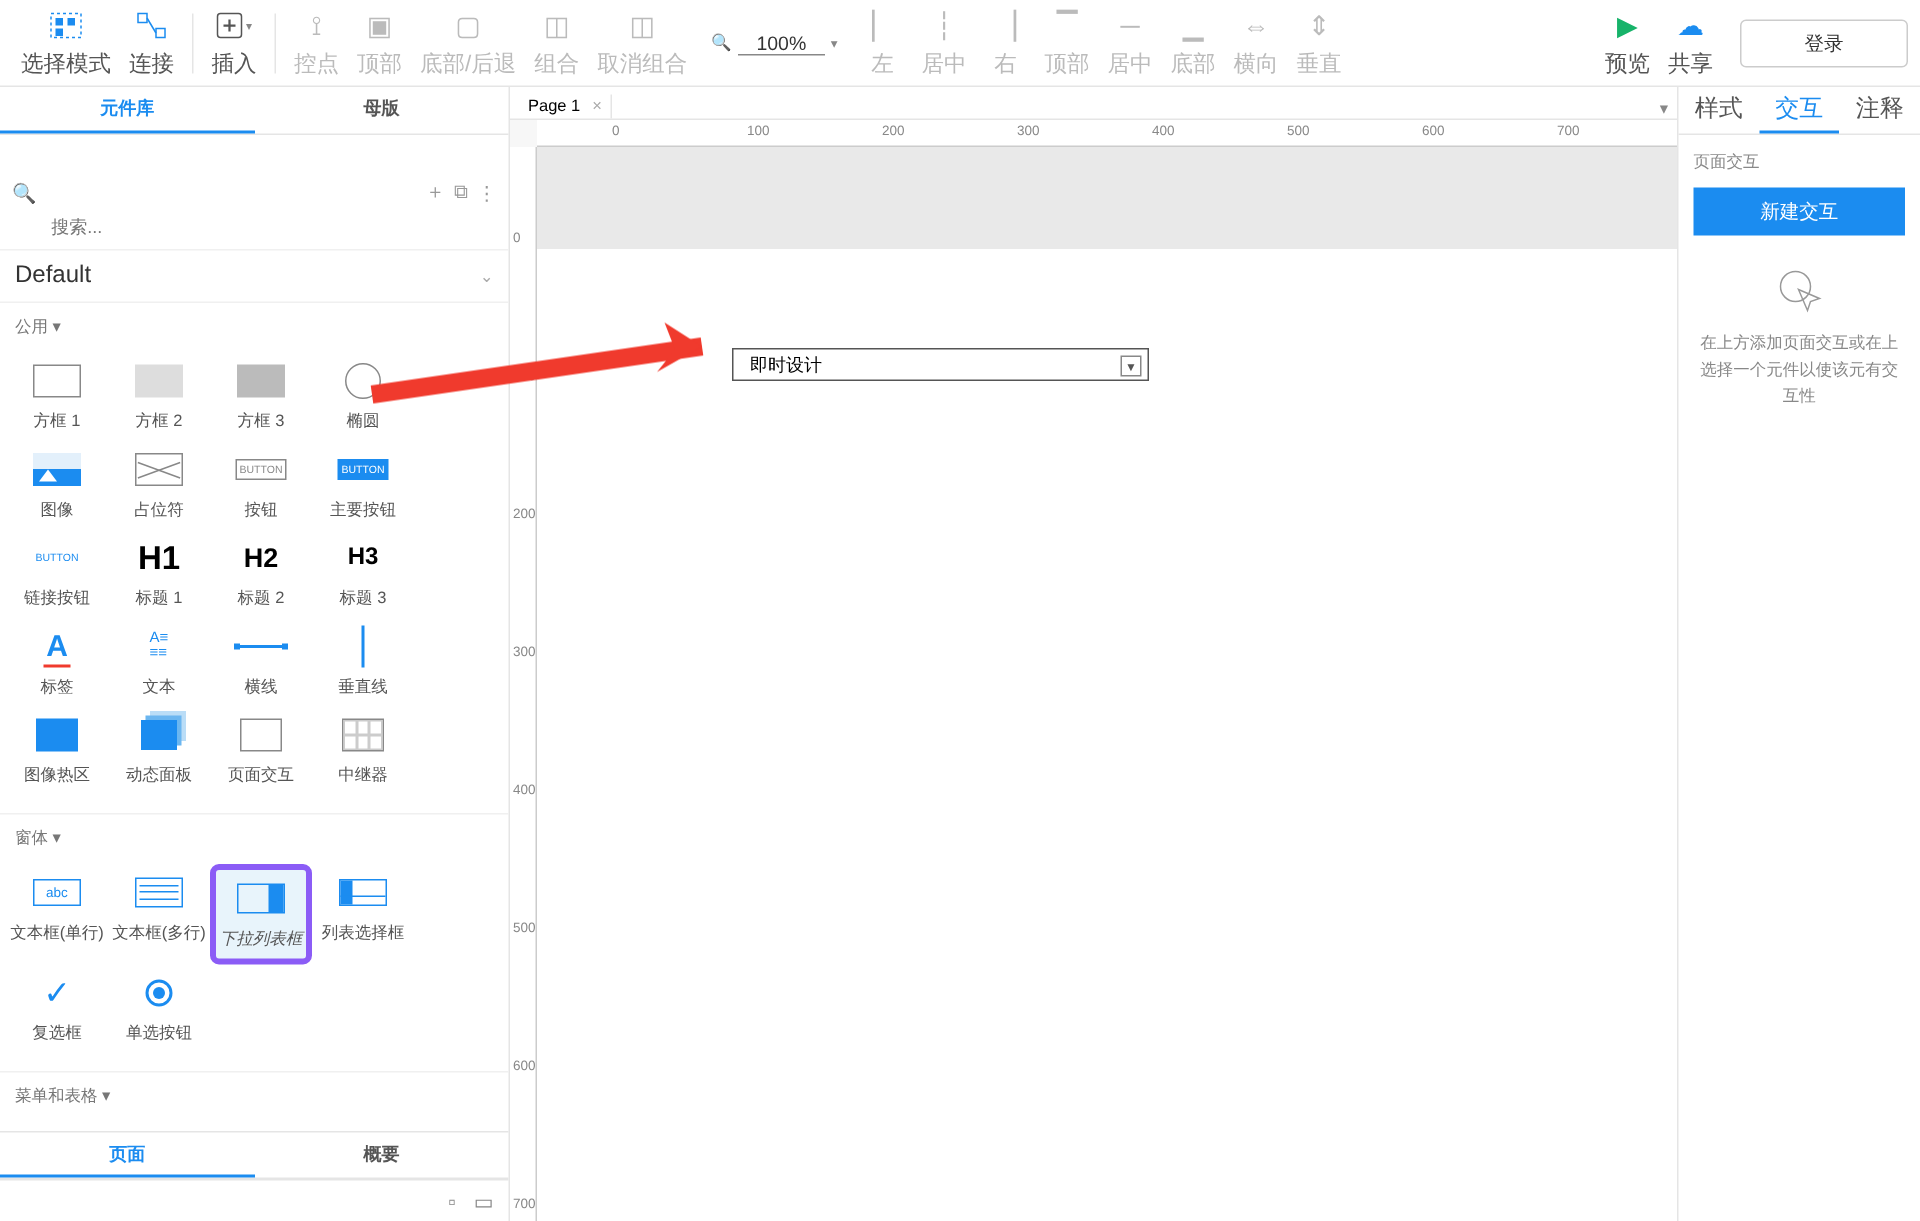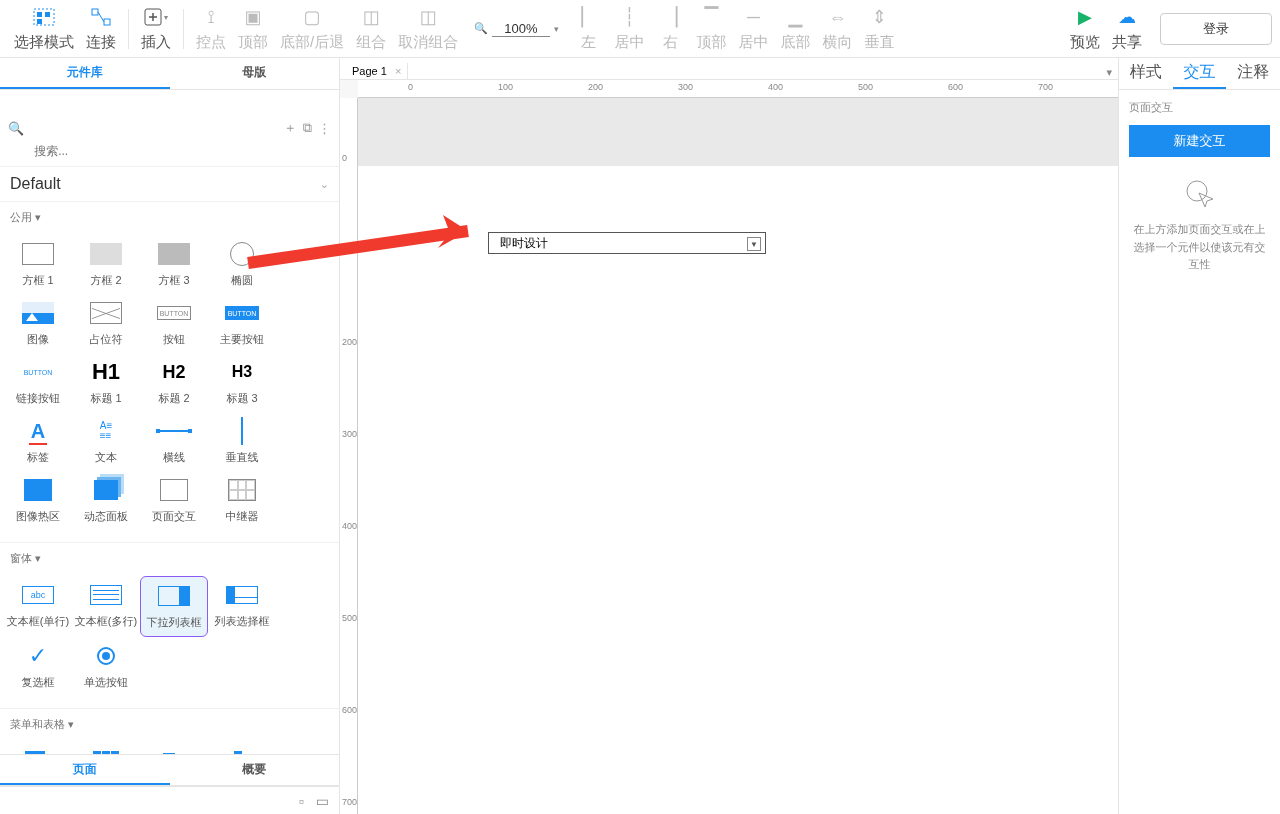--- a/index.html
+++ b/index.html
@@ -24,21 +24,21 @@
 .lp-search { display: flex; align-items: center; padding: 4px 8px; border-bottom: 1px solid #f0f0f0; gap: 6px; }
 .lp-search input { flex: 1; border: none; outline: none; font-size: 12px; color: #888; padding: 4px; margin-top: 46px; }
 .lp-search .ic { color: #999; cursor: pointer; font-size: 13px; }
 .lp-lib { padding: 8px 10px; font-size: 16px; color: #333; display: flex; align-items: center; justify-content: space-between; border-bottom: 1px solid #f0f0f0; }
 .lp-body { flex: 1; overflow-y: auto; }
 .lp-section-head { padding: 8px 10px 4px; font-size: 11px; color: #777; }
 .lp-grid { display: flex; flex-wrap: wrap; padding: 6px 4px 12px; border-bottom: 1px solid #f0f0f0; }
 .lp-shape { width: 68px; display: flex; flex-direction: column; align-items: center; padding: 6px 0; cursor: pointer; }
 .lp-shape .thumb { width: 36px; height: 26px; display: flex; align-items: center; justify-content: center; }
 .lp-shape .lbl { font-size: 11px; color: #555; margin-top: 6px; white-space: nowrap; }
-.highlight-red { border: 1px solid #8b5cf6; border-radius: 6px; background: #e8f4fb; }
+.highlight-red { border: 4px solid #8b5cf6; border-radius: 6px; background: #e8f4fb; font-style: italic; }
 
 .lp-bottom-tabs { height: 32px; display: flex; border-top: 1px solid #e5e5e5; }
 .lp-icons-bar { height: 28px; border-top: 1px solid #e5e5e5; display: flex; align-items: center; justify-content: flex-end; padding: 0 10px; gap: 12px; color: #888; font-size: 14px; }
 
 .canvas-wrap { position: absolute; left: 340px; top: 58px; right: 162px; bottom: 0; background: #f7f7f7; }
 .page-tabs { height: 22px; background: #fff; border-bottom: 1px solid #e5e5e5; display: flex; align-items: flex-end; padding-left: 6px; font-size: 11px; }
 .page-tab { display: flex; align-items: center; gap: 8px; padding: 2px 6px; border-right: 1px solid #e5e5e5; }
 .ruler-h { position: absolute; left: 18px; right: 0; top: 22px; height: 18px; background: #fff; border-bottom: 1px solid #ccc; font-size: 9px; color: #888; }
 .ruler-h span { position: absolute; top: 2px; }
 .ruler-v { position: absolute; left: 0; top: 40px; width: 18px; bottom: 0; background: #fff; border-right: 1px solid #ccc; font-size: 9px; color: #888; }

